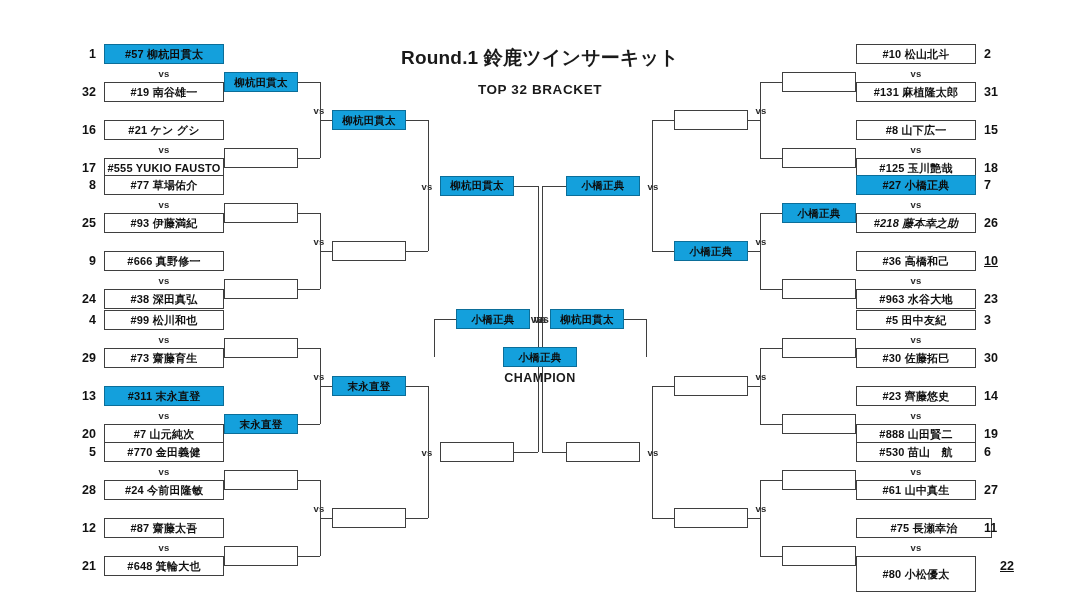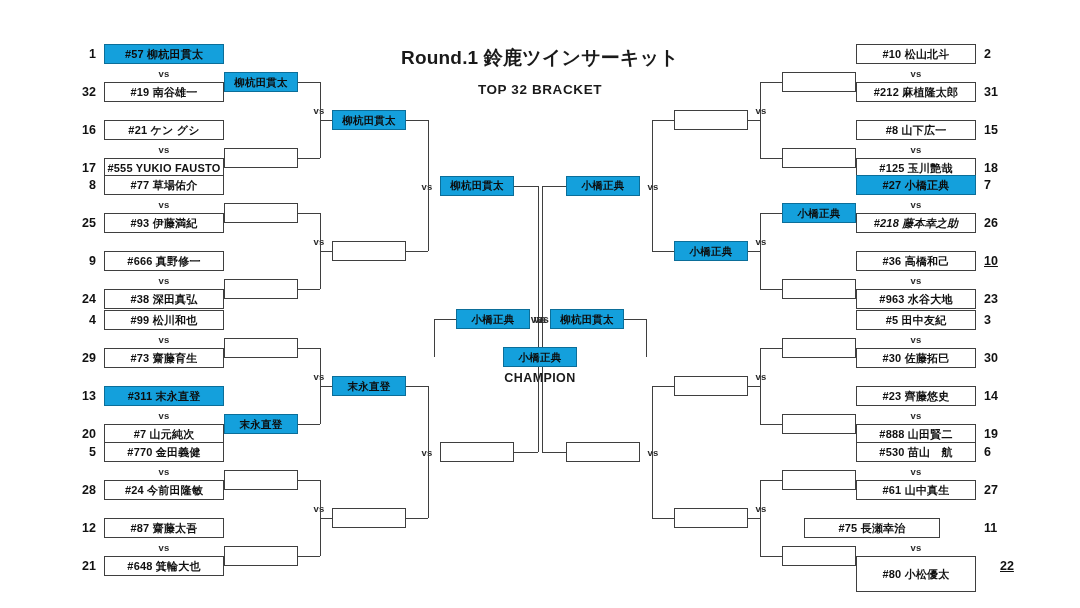--- a/index.html
+++ b/index.html
@@ -161,21 +161,21 @@
       <div class="ln h" style="left:406px;top:386px;width:22px;height:1.4px;"></div>
       <div class="ln h" style="left:406px;top:518px;width:22px;height:1.4px;"></div>
       <div class="ln v" style="left:428px;top:386px;width:1.4px;height:132px;"></div>
       <div class="box small hl" style="left:550px;top:308.75px;width:74px;height:20px;">柳杭田貫太</div>
       <div class="vs big" style="left:522px;top:312.75px;">vs</div>
       <div class="ln h" style="left:514px;top:185.5px;width:24px;height:1.4px;"></div>
       <div class="ln h" style="left:514px;top:452px;width:24px;height:1.4px;"></div>
       <div class="ln v" style="left:538px;top:185.5px;width:1.4px;height:266.5px;"></div>
       <div class="box" style="left:856px;top:44px;width:120px;height:20px;">#10 松山北斗</div>
       <div class="seed r" style="left:984px;top:45px;">2</div>
-      <div class="box" style="left:856px;top:82px;width:120px;height:20px;">#212 麻植隆太郎</div>
+      <div class="box" style="left:856px;top:82px;width:120px;height:20px;">#131 麻植隆太郎</div>
       <div class="seed r" style="left:984px;top:83px;">31</div>
       <div class="box" style="left:856px;top:120px;width:120px;height:20px;">#8 山下広一</div>
       <div class="seed r" style="left:984px;top:121px;">15</div>
       <div class="box" style="left:856px;top:158px;width:120px;height:20px;">#125 玉川艶哉</div>
       <div class="seed r" style="left:984px;top:159px;">18</div>
       <div class="box hl" style="left:856px;top:175px;width:120px;height:20px;">#27 小橋正典</div>
       <div class="seed r" style="left:984px;top:176px;">7</div>
       <div class="box" style="left:856px;top:213px;width:120px;height:20px;font-style:italic;">#218 藤本幸之助</div>
       <div class="seed r" style="left:984px;top:214px;">26</div>
       <div class="box" style="left:856px;top:251px;width:120px;height:20px;">#36 高橋和己</div>
@@ -187,21 +187,21 @@
       <div class="box" style="left:856px;top:348px;width:120px;height:20px;">#30 佐藤拓巳</div>
       <div class="seed r" style="left:984px;top:349px;">30</div>
       <div class="box" style="left:856px;top:386px;width:120px;height:20px;">#23 齊藤悠史</div>
       <div class="seed r" style="left:984px;top:387px;">14</div>
       <div class="box" style="left:856px;top:424px;width:120px;height:20px;">#888 山田賢二</div>
       <div class="seed r" style="left:984px;top:425px;">19</div>
       <div class="box" style="left:856px;top:442px;width:120px;height:20px;">#530 苗山　航</div>
       <div class="seed r" style="left:984px;top:443px;">6</div>
       <div class="box" style="left:856px;top:480px;width:120px;height:20px;">#61 山中真生</div>
       <div class="seed r" style="left:984px;top:481px;">27</div>
-      <div class="box" style="left:804px;top:518px;width:136px;height:20px;">#75 長瀬幸治</div>
+      <div class="box" style="left:856px;top:518px;width:136px;height:20px;">#75 長瀬幸治</div>
       <div class="seed r" style="left:984px;top:519px;">11</div>
       <div class="box" style="left:856px;top:556px;width:120px;height:36px;">#80 小松優太</div>
       <div class="seed r" style="left:1000px;top:557px;text-decoration:underline;">22</div>
       <div class="vs" style="left:901px;top:68px;">vs</div>
       <div class="vs" style="left:901px;top:144px;">vs</div>
       <div class="vs" style="left:901px;top:199px;">vs</div>
       <div class="vs" style="left:901px;top:275px;">vs</div>
       <div class="vs" style="left:901px;top:334px;">vs</div>
       <div class="vs" style="left:901px;top:410px;">vs</div>
       <div class="vs" style="left:901px;top:466px;">vs</div>

